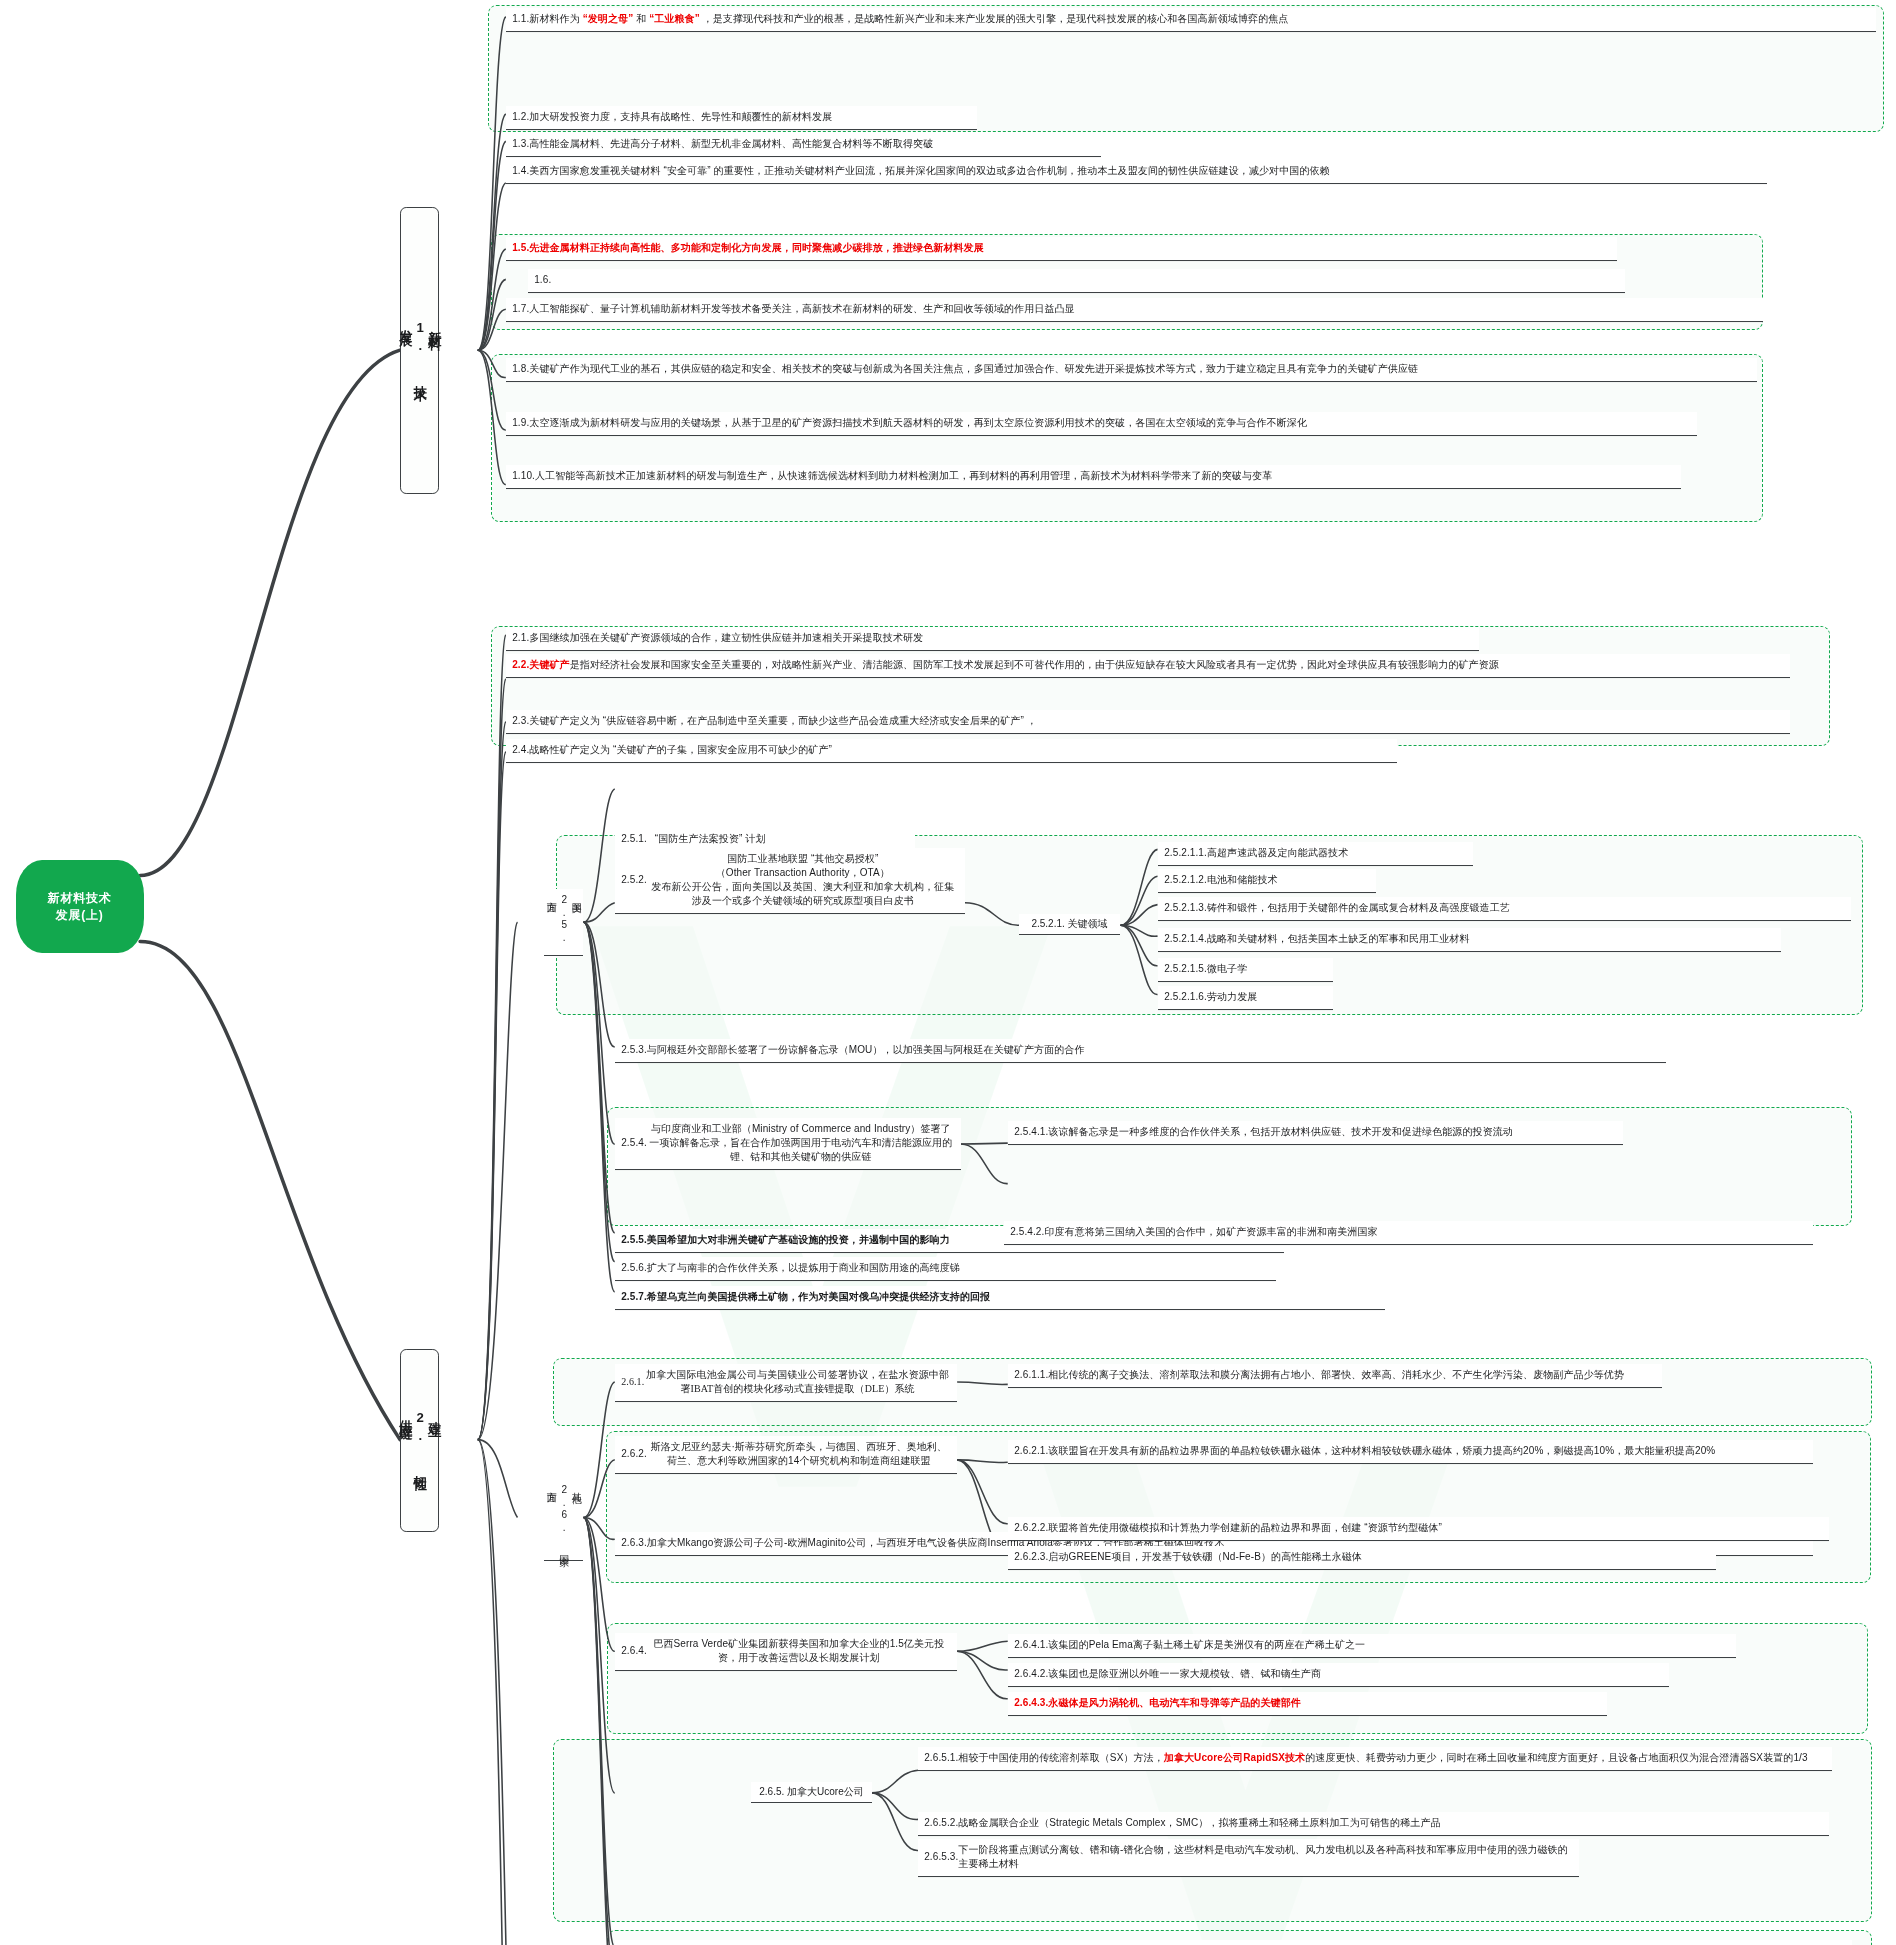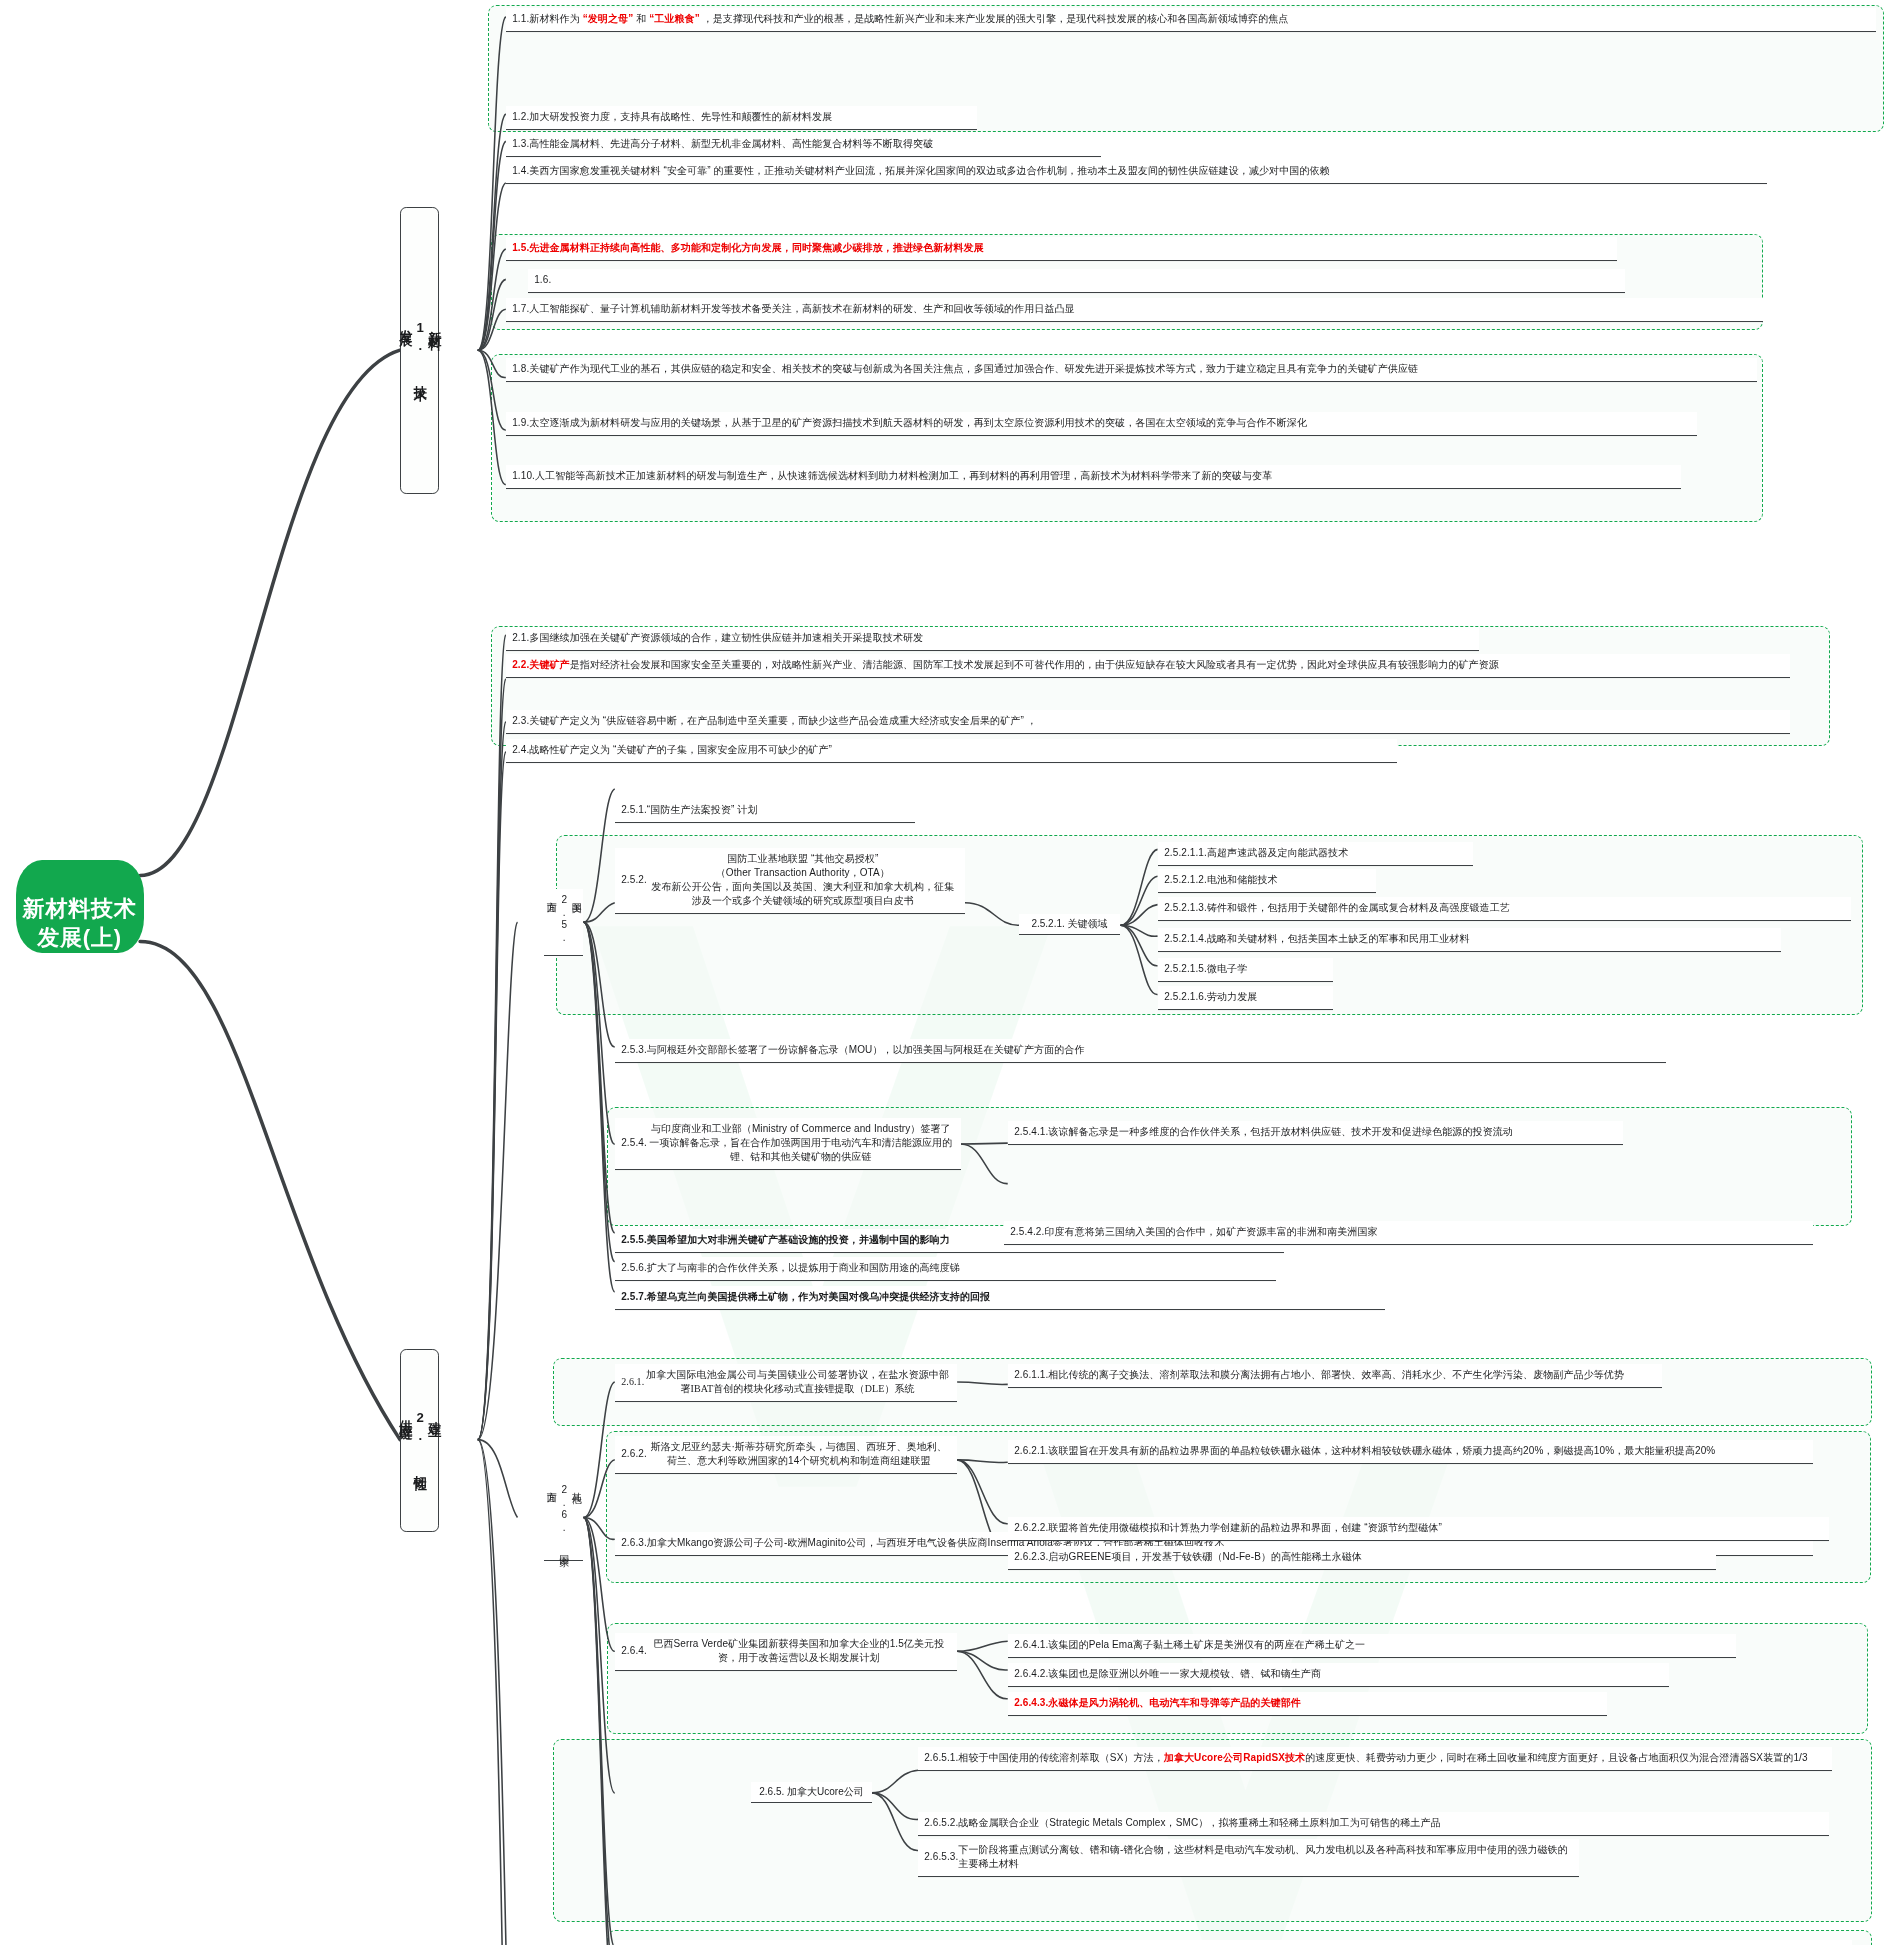--- a/index.html
+++ b/index.html
@@ -91,25 +91,25 @@
     line-height:1.25;
     padding:4.7px 3.1px;
   }
 
   
   #root {
     position:absolute;
     background:#12a84e;
     border-radius:26px 26px 26px 26px / 35px 35px 35px 35px;
     color:#ffffff;
-    font-size:22px;
+    font-size:12px;
     font-weight:bold;
     letter-spacing:0.8px;
     display:flex;
-    align-items:flex-end;
+    align-items:center;
     justify-content:center;
     text-align:center;
     line-height:1.35;
     z-index:6;
   }
 
   
   .frame {
     position:absolute;
     border:1.9px dashed #11a94d;
@@ -306,21 +306,21 @@
 <div class="leaf onel" style="left:506px;top:739px;width:891px;">
   <span class="num">2.4.</span>
   <span class="txt">战略性矿产定义为 “关键矿产的子集，国家安全应用不可缺少的矿产”</span>
 </div>
 
 <div class="mvbox" style="left:544px;top:889px;width:39px;height:67px;">
   <span style="white-space:pre-line;">美国
 2.5. 方面</span>
 </div>
 
-<div class="leaf onel" style="left:615px;top:799px;width:300px;">
+<div class="leaf onel" style="left:615px;top:828px;width:300px;gap:8px;">
   <span class="num">2.5.1.</span>
   <span class="txt">“国防生产法案投资” 计划</span>
 </div>
 <div class="leaf" style="left:615px;top:848px;width:350px;">
   <span class="num">2.5.2.</span>
   <span class="txt center" style="text-align:center;">国防工业基地联盟 “其他交易授权”<br>（Other Transaction Authority，OTA）<br>发布新公开公告，面向美国以及英国、澳大利亚和加拿大机构，征集涉及一个或多个关键领域的研究或原型项目白皮书</span>
 </div>
 <div class="leaf onel" style="left:615px;top:1039px;width:1051px;">
   <span class="num">2.5.3.</span>
   <span class="txt">与阿根廷外交部部长签署了一份谅解备忘录（MOU），以加强美国与阿根廷在关键矿产方面的合作</span>

